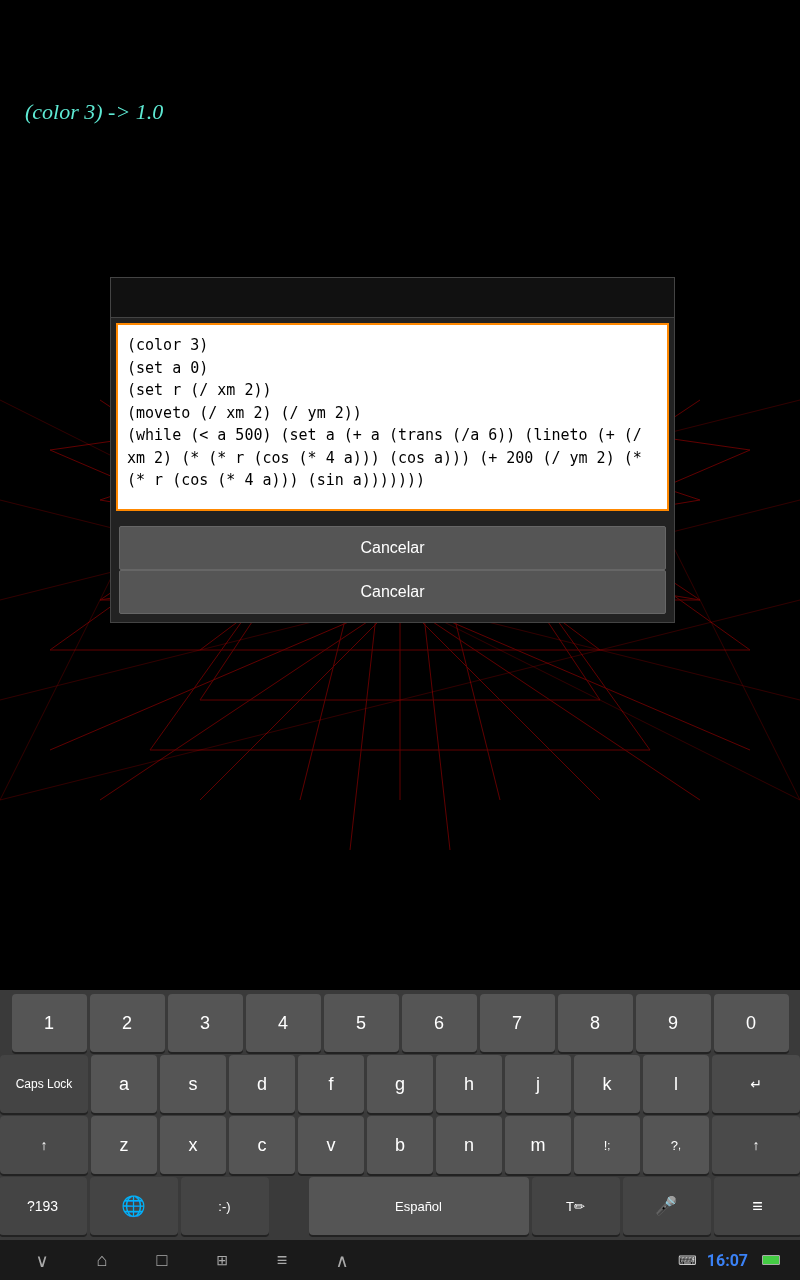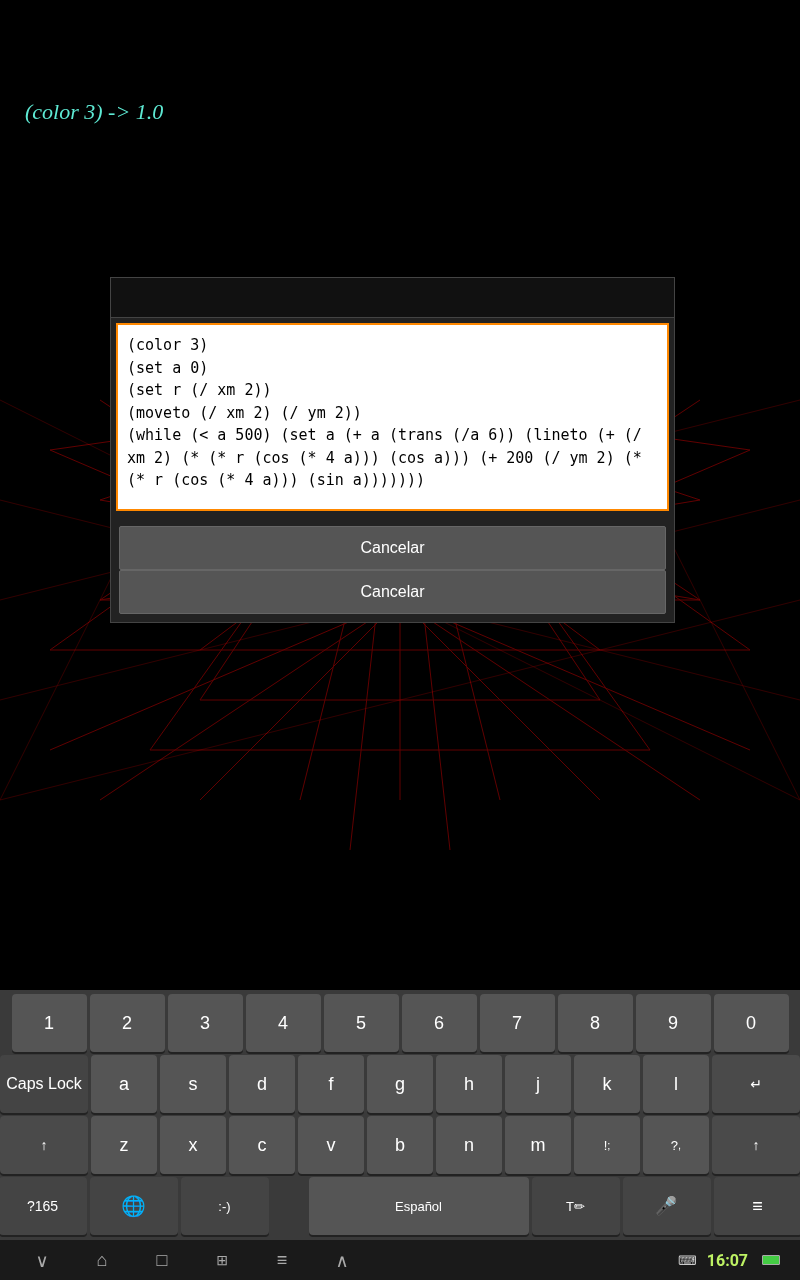--- a/index.html
+++ b/index.html
@@ -164,21 +164,21 @@
       background: #4a4a4a;
     }
 
     .kb-key.space-bar {
       background: #555;
       font-size: 14px;
       max-width: 280px;
     }
 
     .kb-key-small-text {
-      font-size: 16px;
+      font-size: 12px;
       line-height: 1.2;
       text-align: left;
     }
 
     
     #nav-bar {
       position: absolute;
       bottom: 0;
       left: 0;
       width: 800px;
@@ -203,21 +203,21 @@
 
     #nav-right {
       display: flex;
       align-items: center;
       gap: 10px;
       color: #ccc;
       font-size: 15px;
     }
 
     #clock {
-      color: #bef264;
+      color: #3b82f6;
       font-size: 16px;
       font-weight: bold;
     }
 
     #battery-indicator {
       display: inline-block;
       width: 18px;
       height: 10px;
       background: #4c4;
       border: 1px solid #aaa;
@@ -339,21 +339,21 @@
     <button class="kb-key">v</button>
     <button class="kb-key">b</button>
     <button class="kb-key">n</button>
     <button class="kb-key">m</button>
     <button class="kb-key" style="font-size:13px">!<br><span style="font-size:11px">;</span></button>
     <button class="kb-key" style="font-size:13px">?<br><span style="font-size:11px">,</span></button>
     <button class="kb-key wide shift-key">↑</button>
   </div>
 
   <div class="kb-row">
-    <button class="kb-key wide dark" style="font-size:14px;">?165</button>
+    <button class="kb-key wide dark" style="font-size:14px;">?193</button>
     <button class="kb-key wide dark" style="font-size:20px;">🌐</button>
     <button class="kb-key wide dark" style="font-size:13px;">:-)</button>
     <button class="kb-key extra-wide space-bar" style="font-size:13px;margin-left:37px;">Español</button>
     <button class="kb-key wide dark" style="font-size:13px;">T✏</button>
     <button class="kb-key wide dark" style="font-size:18px;">🎤</button>
     <button class="kb-key wide dark" style="font-size:18px;">≡</button>
   </div>
 </div>
 
 <div id="nav-bar">

